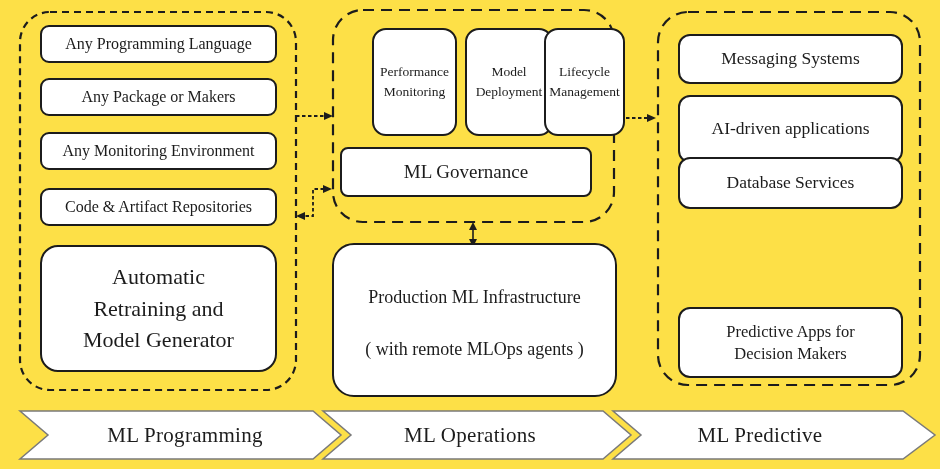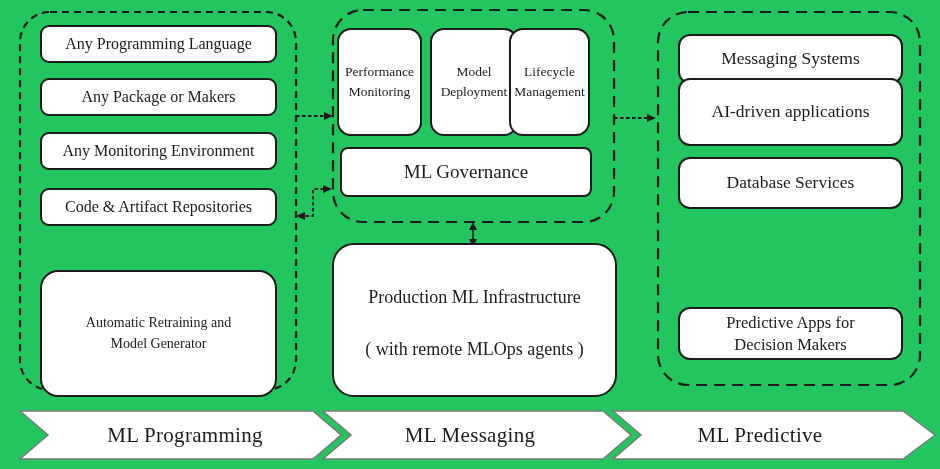--- a/index.html
+++ b/index.html
@@ -1,38 +1,38 @@
 <!DOCTYPE html>
 <html><head>
 <meta charset="utf-8">
 <style>
   html,body{margin:0;padding:0;background:#ffffff;}
   #canvas{
-    position:relative;width:940px;height:469px;background:#22c55e;
+    position:relative;width:940px;height:469px;background:#fde047;
     font-family:"Liberation Serif","DejaVu Serif",serif;color:#1c1c1c;
     overflow:hidden;
   }
   svg{position:absolute;left:0;top:0;}
   .overlay{z-index:0;}
   .dash-container{fill:none;stroke:#1c1c1c;stroke-width:2.2;}
   .dash-small{stroke-dasharray:7 5;}
   .dash-big{stroke-dasharray:11 7;}
   .conn{fill:none;stroke:#1c1c1c;stroke-width:1.8;stroke-dasharray:3.5 2.5;}
   .conn-solid{fill:none;stroke:#1c1c1c;stroke-width:1.6;}
   .ah{fill:#1c1c1c;stroke:none;}
   .chevron{fill:#ffffff;stroke:#7a7a7a;stroke-width:1.5;stroke-linejoin:miter;}
   .box{
     position:absolute;z-index:1;background:#ffffff;border:2px solid #1c1c1c;
     display:flex;align-items:center;justify-content:center;text-align:center;
     box-sizing:border-box;line-height:1.25;
   }
   .lbox{left:40px;width:237px;height:38px;border-radius:9px;font-size:16px;}
   .bigbox{left:40px;top:245px;width:237px;height:127px;border-radius:18px;
-    font-size:14px;line-height:1.45;padding:4px 28px;margin-top:25px;}
-  .mbox{top:28px;height:108px;border-radius:14px;font-size:13.5px;line-height:1.5;padding:0 2px;}
+    font-size:22px;line-height:1.45;padding:4px 28px;}
+  .mbox{top:28px;height:108px;border-radius:14px;font-size:13.5px;line-height:1.5;padding:0 2px;margin-left:35px;}
   .govbox{left:340px;top:147px;width:252px;height:50px;border-radius:8px;font-size:19px;}
   .prodbox{left:332px;top:243px;width:285px;height:154px;border-radius:22px;
     flex-direction:column;gap:30px;font-size:18px;padding-top:6px;}
   .rbox{left:678px;width:225px;border-radius:12px;font-size:17.5px;}
   .rbox.two-line{font-size:16.5px;line-height:1.3;}
   .banner-label{
     position:absolute;z-index:1;top:421px;height:28px;display:flex;
     align-items:center;justify-content:center;font-size:21px;letter-spacing:0.3px;
   }
 </style>
@@ -84,21 +84,21 @@
   <div class="box mbox" style="left:430px;width:88px">Model Deployment</div>
   <div class="box mbox" style="left:509px;width:81px">Lifecycle Management</div>
   <div class="box govbox">ML Governance</div>
 
   <div class="box prodbox">
     <span>Production ML Infrastructure</span>
     <span>( with remote MLOps agents )</span>
   </div>
 
   <div class="box rbox" style="top:34px;height:50px">Messaging Systems</div>
-  <div class="box rbox" style="top:78px;height:68px">AI-driven applications</div>
+  <div class="box rbox" style="top:95px;height:68px">AI-driven applications</div>
   <div class="box rbox" style="top:157px;height:52px">Database Services</div>
-  <div class="box rbox two-line" style="top:307px;height:53px;padding:0 30px">Predictive Apps for Decision Makers</div>
+  <div class="box rbox two-line" style="top:307px;height:71px;padding:0 30px">Predictive Apps for Decision Makers</div>
 
   <div class="banner-label" style="left:35px;width:300px">ML Programming</div>
-  <div class="banner-label" style="left:330px;width:280px">ML Messaging</div>
+  <div class="banner-label" style="left:330px;width:280px">ML Operations</div>
   <div class="banner-label" style="left:620px;width:280px">ML Predictive</div>
 
 </div>
 
 </body></html>

